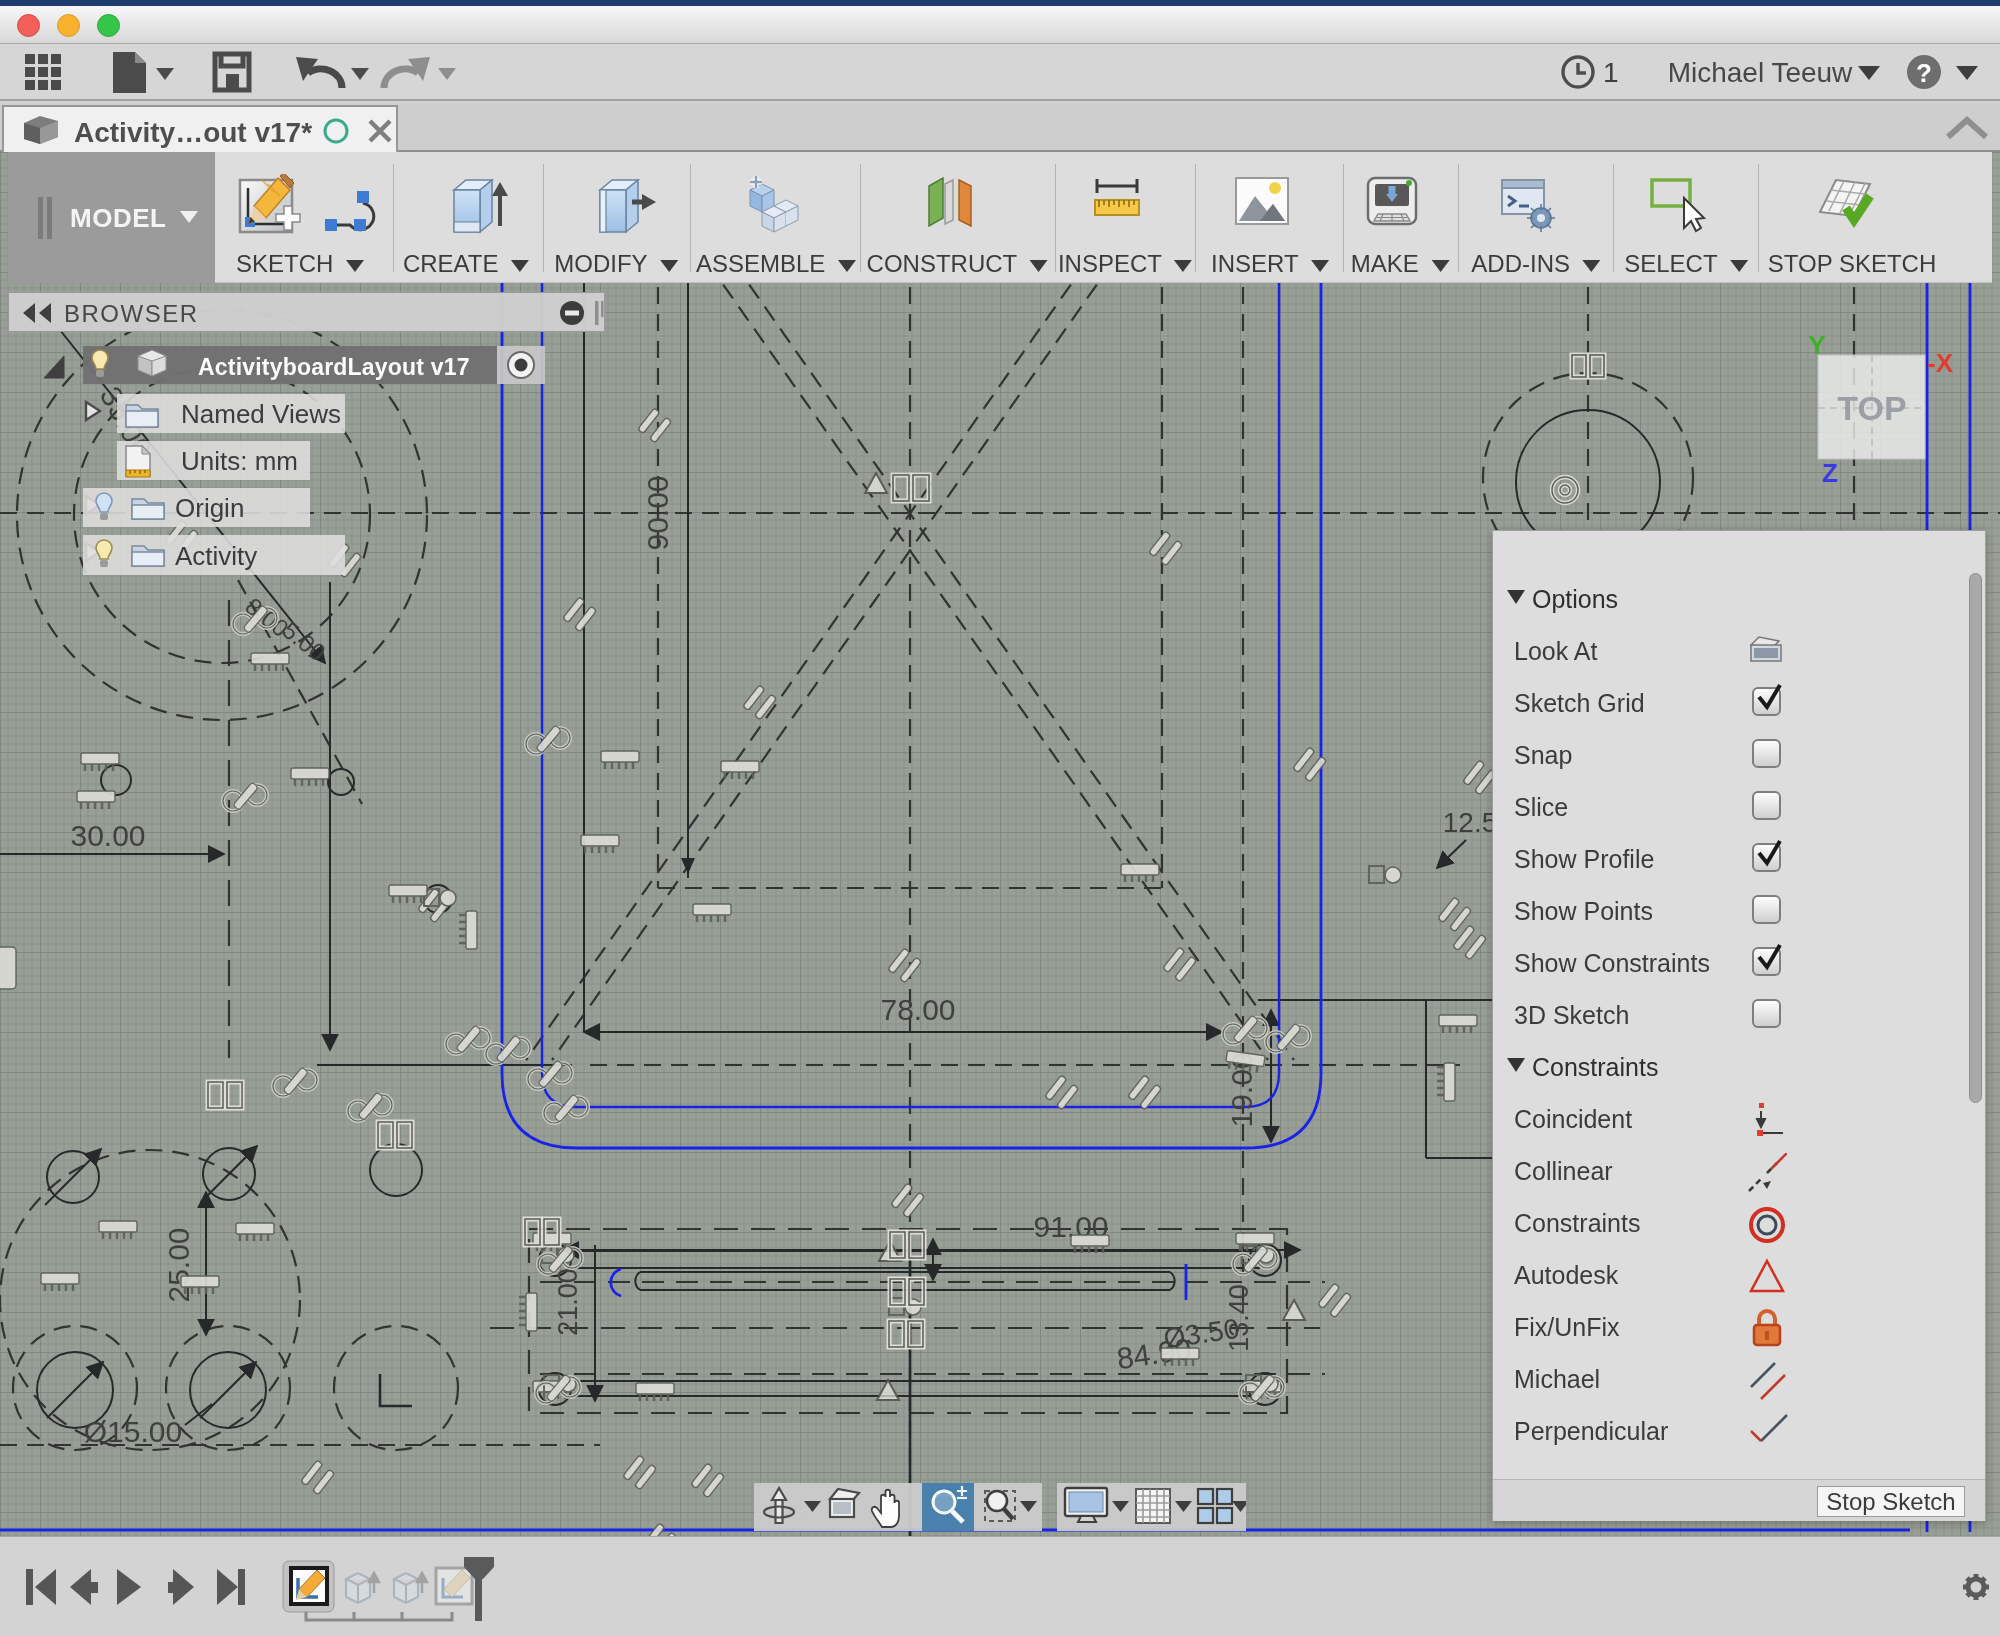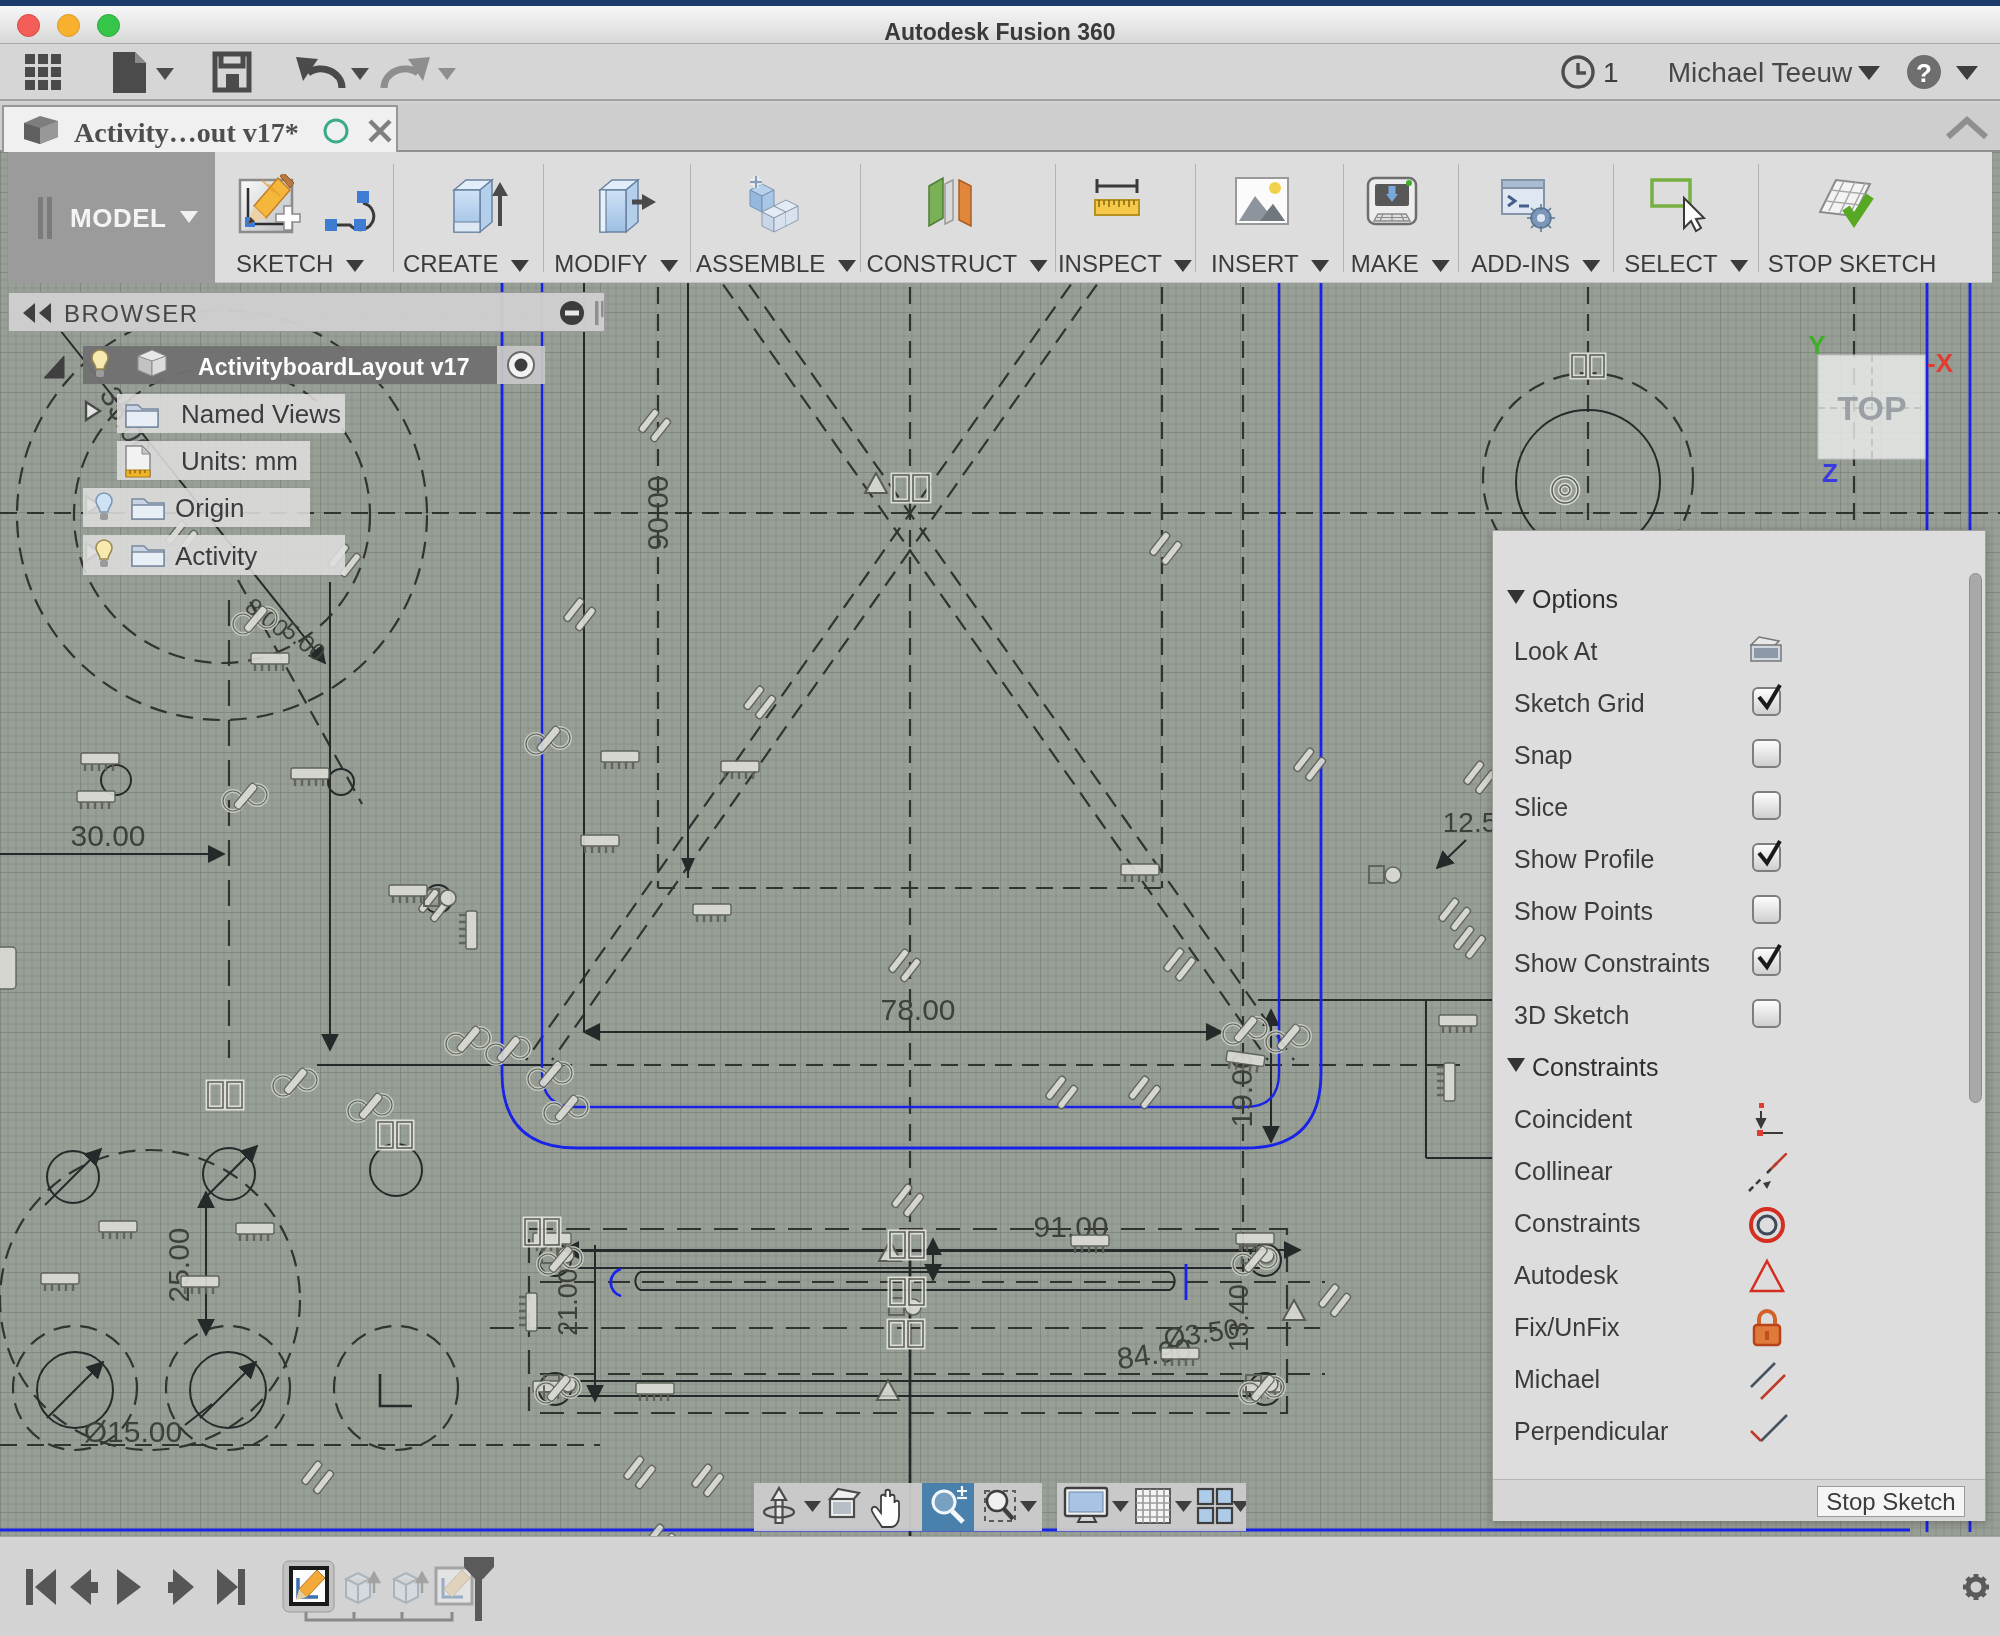--- a/index.html
+++ b/index.html
@@ -8,21 +8,21 @@
 .abs { position:absolute; }
 
 
 #mbar { left:0; top:0; width:2000px; height:6px; background:#1d3c6e; }
 #titlebar { left:0; top:6px; width:2000px; height:38px; background:linear-gradient(#f7f7f7,#d8d8d8); border-bottom:1px solid #a9a9a9; }
 .tl { position:absolute; width:23px; height:23px; border-radius:50%; top:8px; }
 #title { width:100%; text-align:center; top:13px; font-size:23px; font-weight:bold; color:#3a3a3a; }
 #qat { left:0; top:44px; width:2000px; height:57px; background:#d6d6d6; border-bottom:2px solid #a2a2a2; }
 #tabbar { left:0; top:103px; width:2000px; height:49px; background:#cecece; border-bottom:2px solid #8f8f8f; }
 #tab { left:2px; top:2px; width:396px; height:47px; background:#f0f0f0; border:2px solid #979797; border-bottom:none; }
-#tabtitle { left:70px; top:10px; font-size:28px; font-weight:bold; color:#4e4e4e;font-family:Liberation Serif, serif; }
+#tabtitle { left:70px; top:10px; font-size:28px; font-weight:bold; color:#4e4e4e; }
 
 
 #ribbon { left:8px; top:152px; width:1984px; height:131px; background:#dddddd; border-bottom:1px solid #c2c2c2; }
 #modelbox { left:0; top:0; width:207px; height:131px; background:#9b9b9b; color:#f4f4f4; }
 .riblabel { position:absolute; font-size:24px; color:#3b3b3b; white-space:nowrap; top:98px; transform:translateX(-50%); }
 .ribdiv { position:absolute; top:12px; width:1px; height:108px; background:#b3b3b3; }
 .caret { display:inline-block; width:0; height:0; border-left:9px solid transparent; border-right:9px solid transparent; border-top:12px solid #3b3b3b; vertical-align:middle; margin-left:6px; }
 .caretw { border-top-color:#f0f0f0; }
 
 
@@ -318,21 +318,20 @@
       <text x="1940" y="220" font-size="26" font-weight="bold" fill="#e03c31" text-anchor="middle">-X</text>
       <text x="1830" y="330" font-size="26" font-weight="bold" fill="#3a3ae0" text-anchor="middle">Z</text>
     </g>
   </svg>
 
   <div class="abs" id="mbar"></div>
   <div class="abs" id="titlebar">
     <div class="tl" style="left:17px;background:#f35f58;border:1px solid #d9473f;"></div>
     <div class="tl" style="left:57px;background:#f8b12e;border:1px solid #dd9825;"></div>
     <div class="tl" style="left:97px;background:#35c649;border:1px solid #27a938;"></div>
-    <div class="abs" id="title">Autodesk Fusion 360</div>
   </div>
   <div class="abs" id="qat">
     <svg width="2000" height="57" viewBox="0 0 2000 57">
       <g fill="#4b4b4b">
         <rect x="25" y="10" width="10" height="10"></rect>
           <rect x="38" y="10" width="10" height="10"></rect>
           <rect x="51" y="10" width="10" height="10"></rect>
         <rect x="25" y="23" width="10" height="10"></rect>
           <rect x="38" y="23" width="10" height="10"></rect>
           <rect x="51" y="23" width="10" height="10"></rect>

